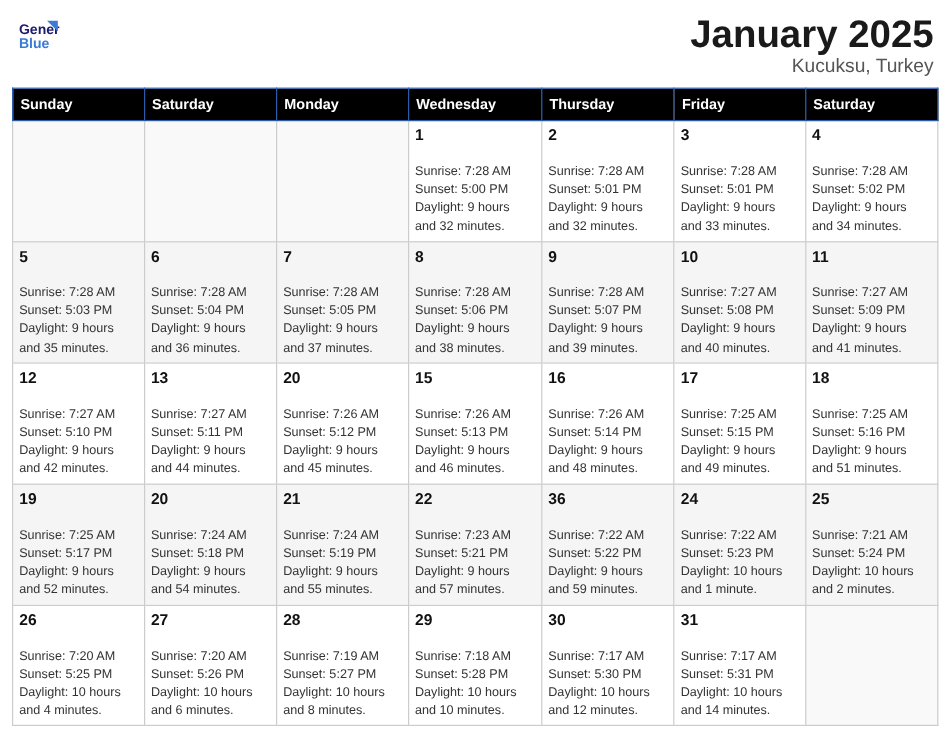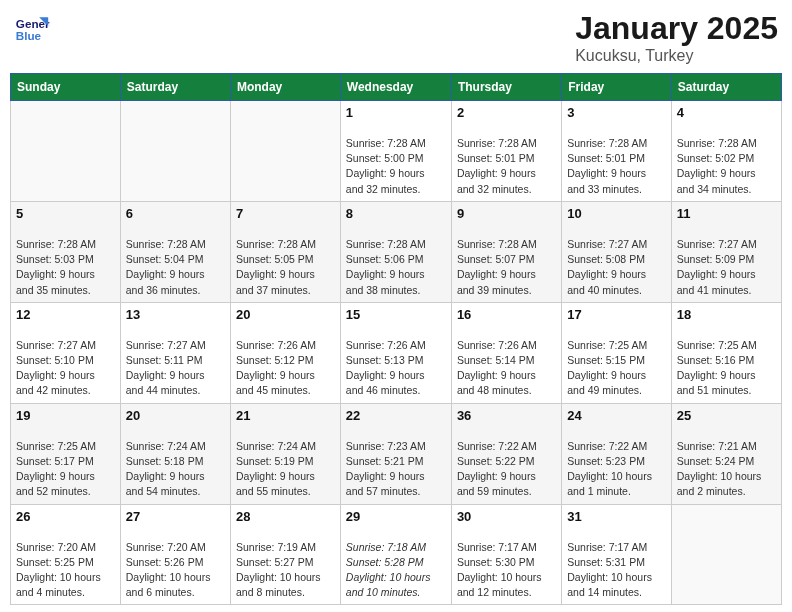--- a/index.html
+++ b/index.html
@@ -19,37 +19,37 @@
     }
     .logo {
       display: flex;
       align-items: center;
       gap: 4px;
     }
     .logo-icon {
       width: 36px;
       height: 36px;
     }
-    .title-block { }
+    .title-block { text-align: right; }
     .month-title {
       font-size: 32px;
       font-weight: bold;
       color: #1a1a1a;
     }
     .subtitle {
       font-size: 16px;
       color: #555;
     }
     table {
       width: 100%;
       border-collapse: collapse;
       font-size: 11px;
     }
     thead tr th {
-      background-color: #15803d;
+      background-color: #000000;
       color: #fff;
       text-align: left;
       padding: 6px 6px;
       font-size: 12px;
       font-weight: bold;
       border: 1px solid #2a5caa;
     }
     tbody tr td {
       vertical-align: top;
       border: 1px solid #ccc;
@@ -306,21 +306,21 @@
         </td>
         <td>
           <div class="day-num">28</div>
           <div class="day-info" style="white-space: pre-line;">Sunrise: 7:19 AM
 Sunset: 5:27 PM
 Daylight: 10 hours
 and 8 minutes.</div>
         </td>
         <td>
           <div class="day-num">29</div>
-          <div class="day-info" style="white-space: pre-line; font-style: italic;">Sunrise: 7:18 AM
+          <div class="day-info" style="white-space: pre-line;">Sunrise: 7:18 AM
 Sunset: 5:28 PM
 Daylight: 10 hours
 and 10 minutes.</div>
         </td>
         <td>
           <div class="day-num">30</div>
           <div class="day-info" style="white-space: pre-line;">Sunrise: 7:17 AM
 Sunset: 5:30 PM
 Daylight: 10 hours
 and 12 minutes.</div>

